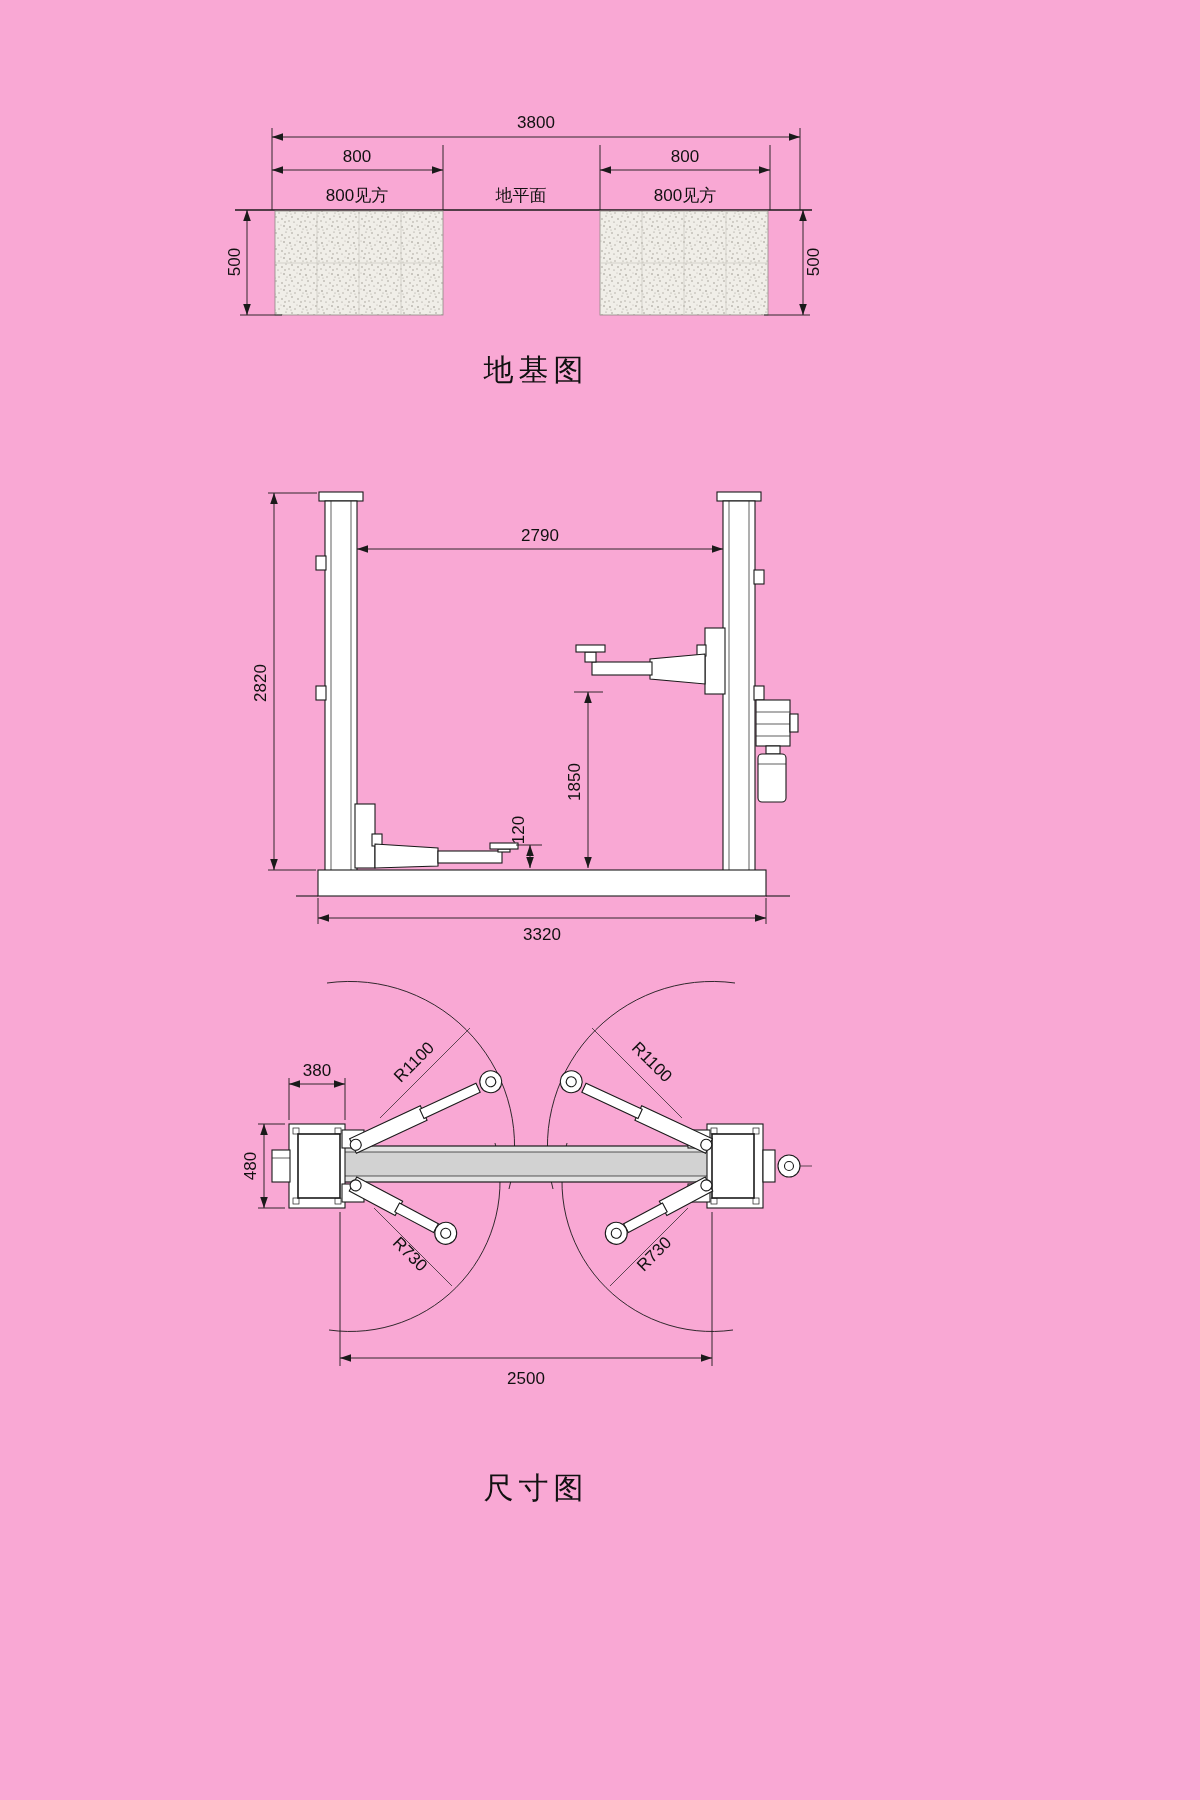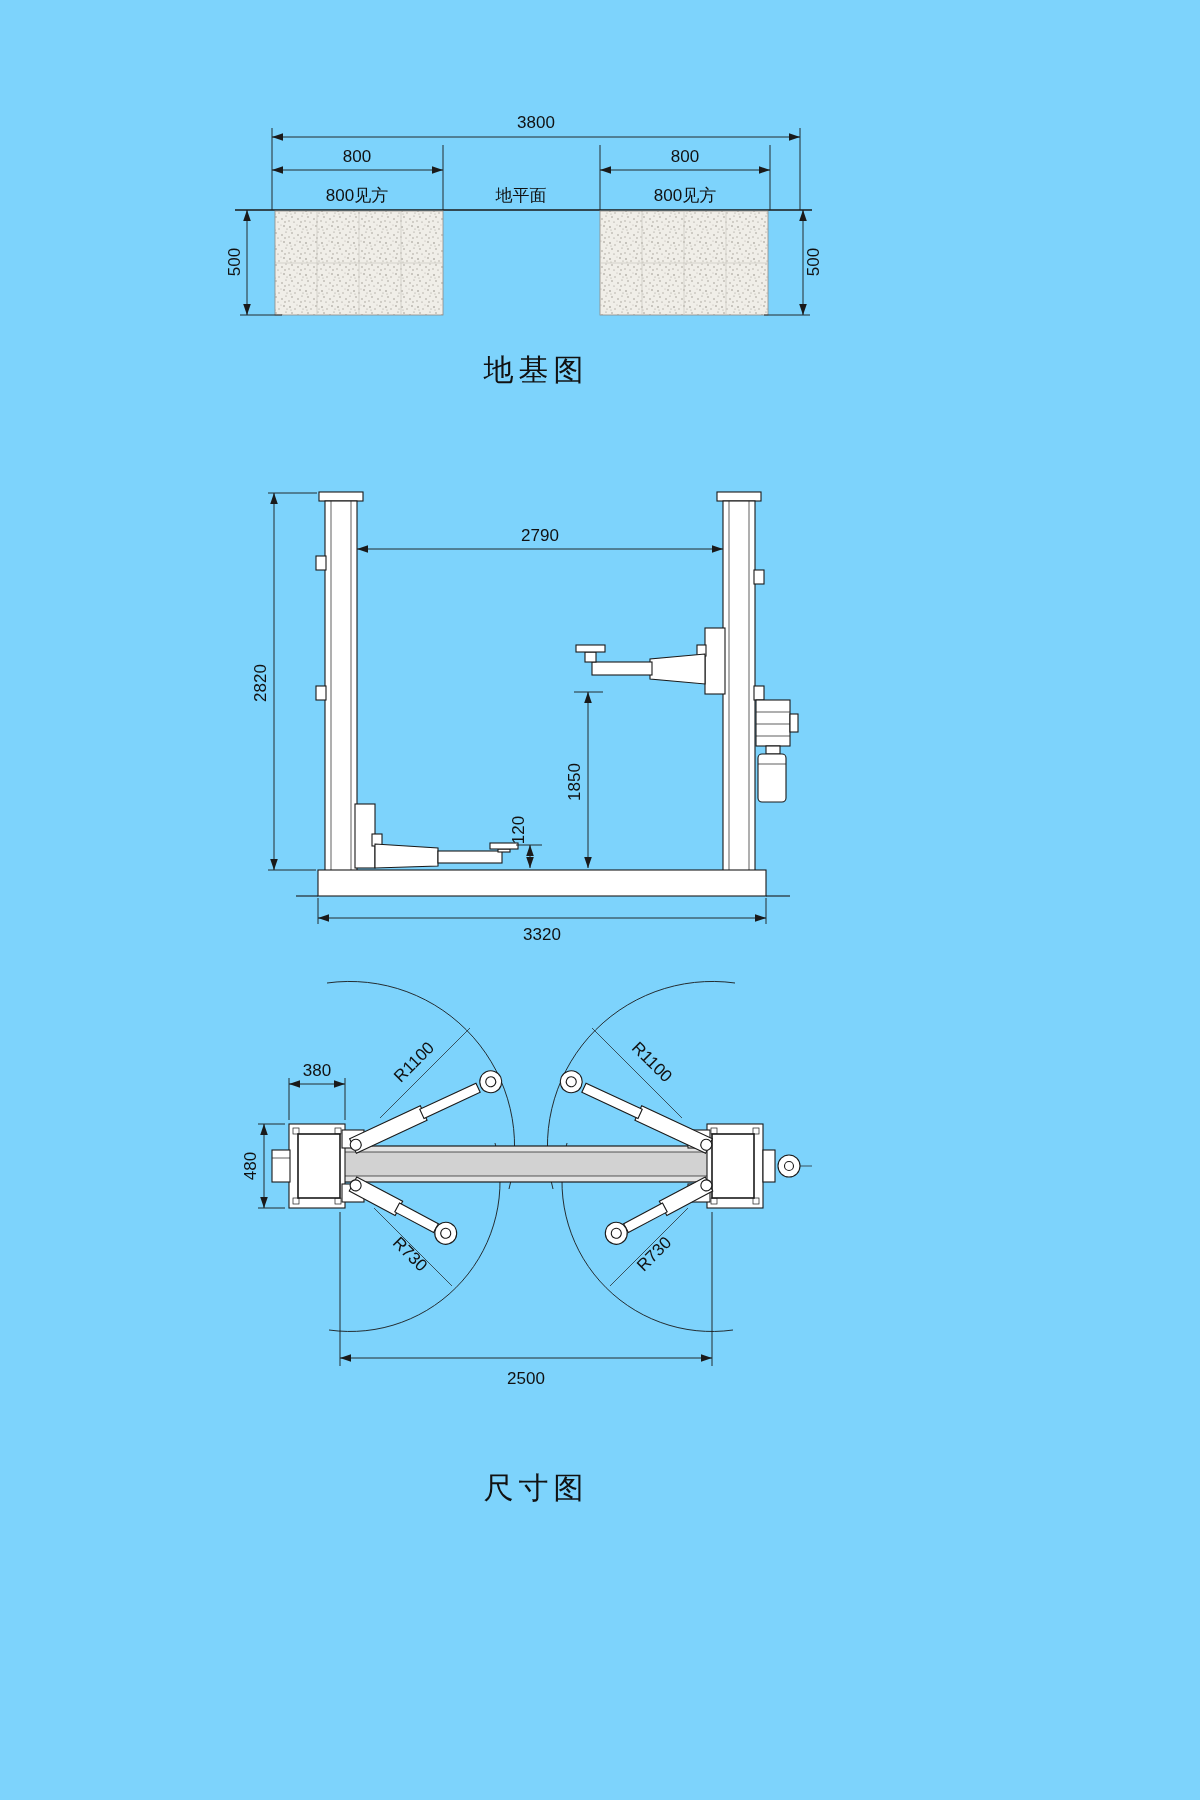--- a/index.html
+++ b/index.html
@@ -1,16 +1,16 @@
 <!DOCTYPE html>
 <html><head>
 <meta charset="utf-8">
 <style>
   html,body{margin:0;padding:0;background:#ffffff;}
-  .page{width:1200px;height:1800px;background:#7dd3fc;position:relative;overflow:hidden;}
+  .page{width:1200px;height:1800px;background:#f9a8d4;position:relative;overflow:hidden;}
   svg{display:block;}
   .s  {stroke:#1a1a1a;fill:none;stroke-width:1.1;}
   .sf {stroke:#1a1a1a;fill:#ffffff;stroke-width:1.1;}
   .sb {stroke:#1a1a1a;fill:#ffffff;stroke-width:1.6;}
   .d  {stroke:#1a1a1a;fill:none;stroke-width:0.9;}
   .thin{stroke:#1a1a1a;fill:none;stroke-width:0.7;}
   .grid{stroke:#c9c6bf;fill:none;stroke-width:0.7;}
   .t  {font:17px "Liberation Sans","DejaVu Sans",sans-serif;fill:#111111;}
   .tt {font:500 30px "Liberation Sans","DejaVu Sans",sans-serif;fill:#111111;letter-spacing:5px;}
 </style>

